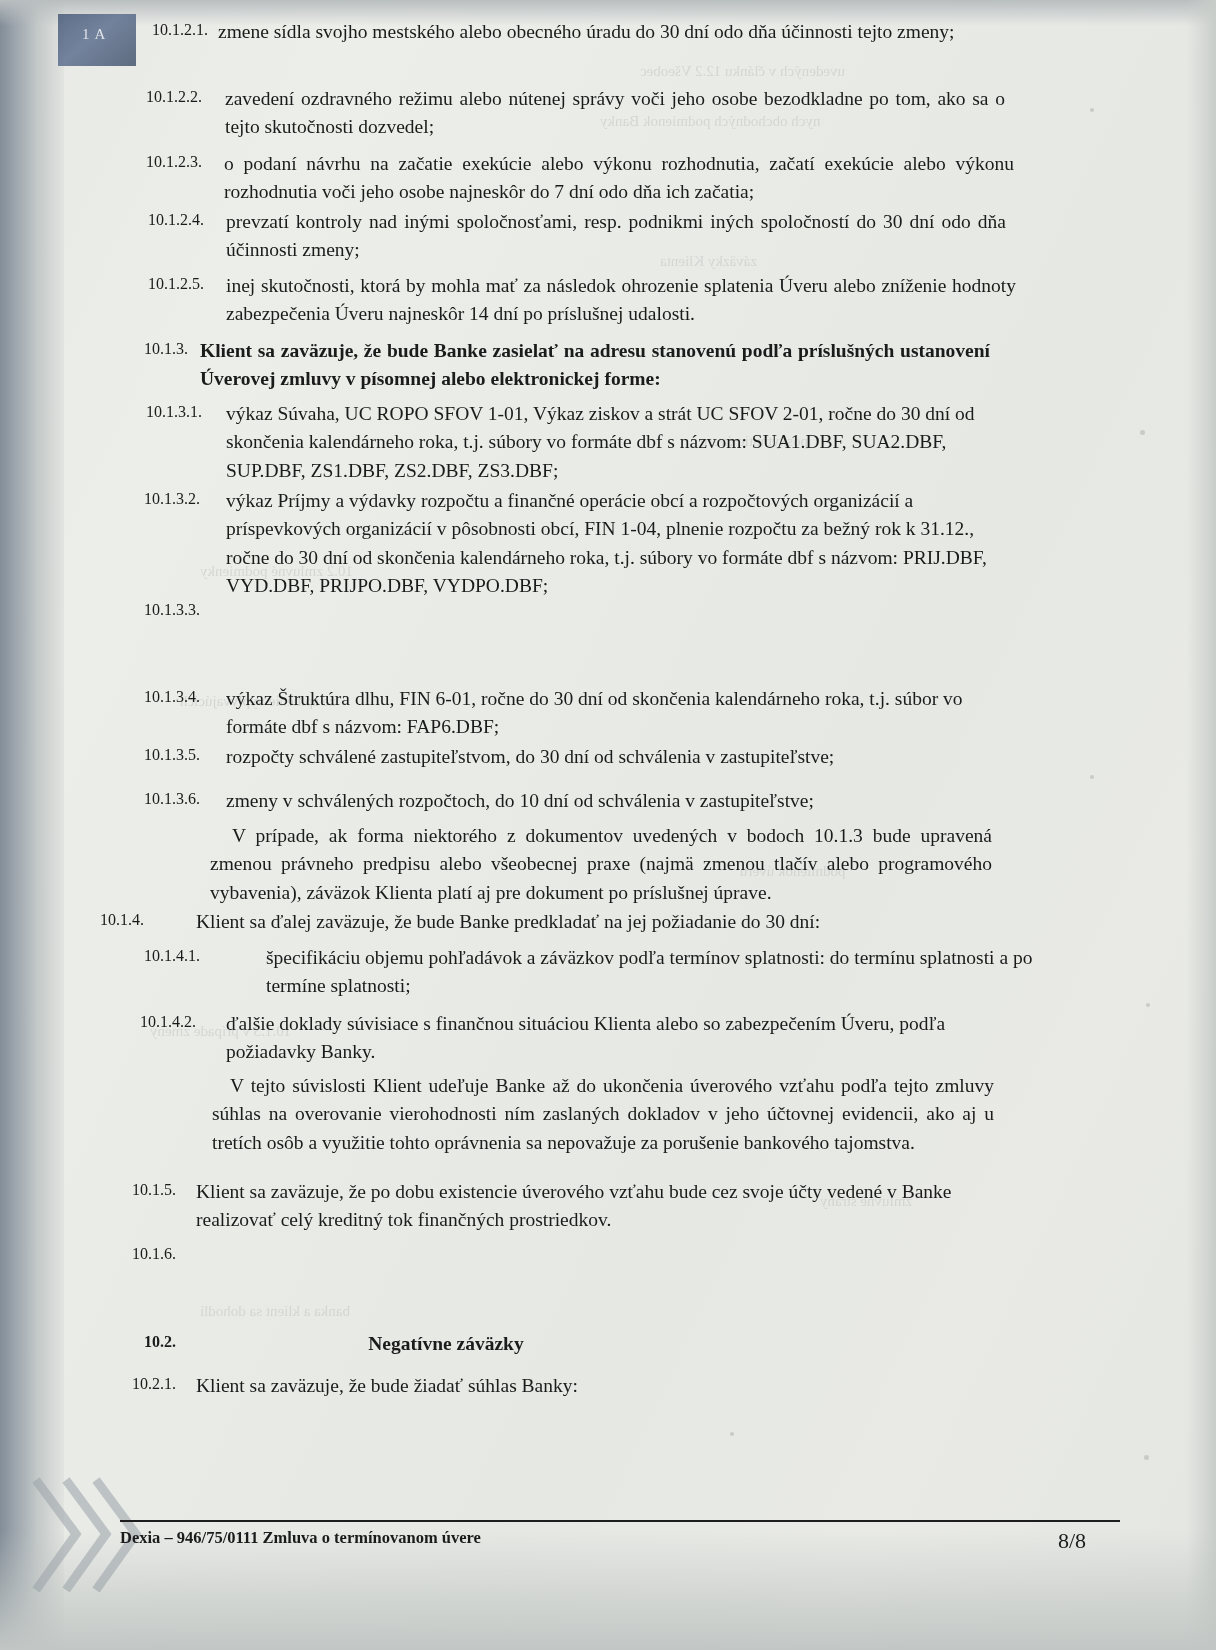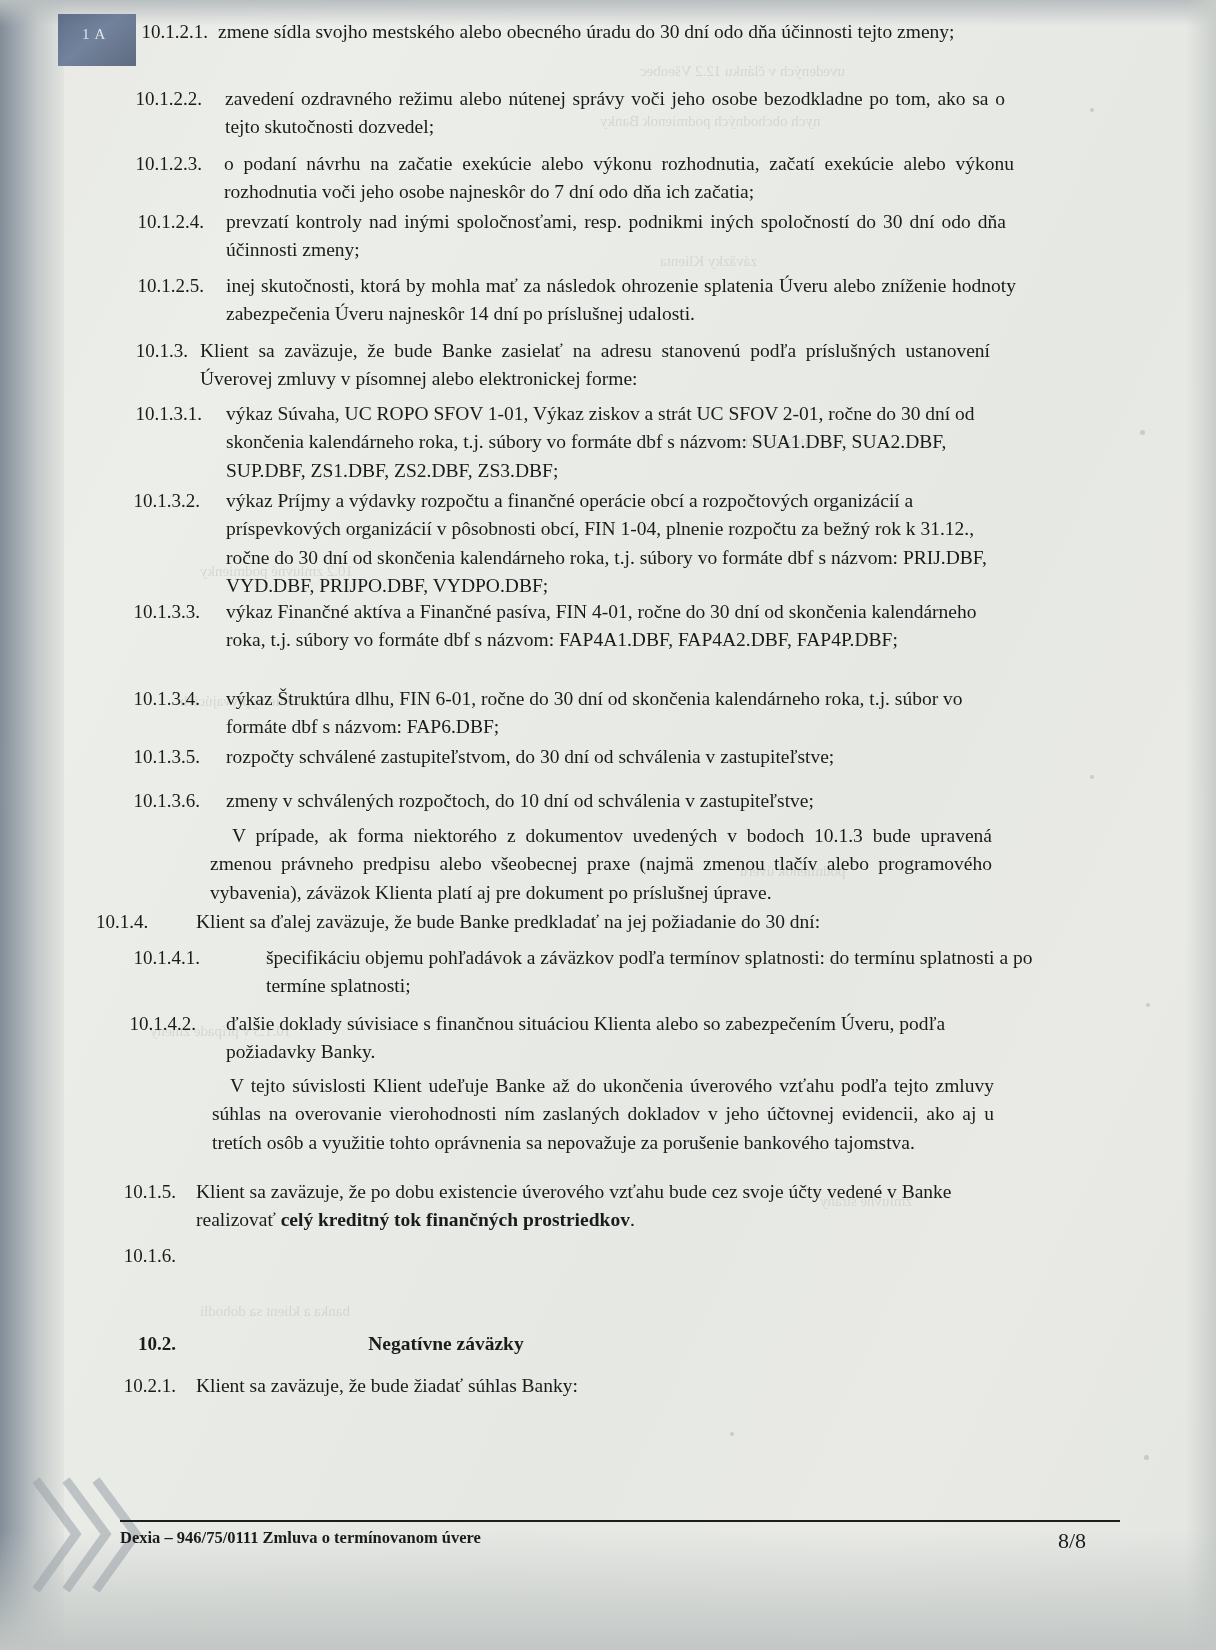--- a/index.html
+++ b/index.html
@@ -85,33 +85,33 @@
   .content {
     position: absolute;
     left: 0; top: 0;
     width: 1216px; height: 1650px;
   }
   .num {
     position: absolute;
     text-align: right;
     font-family: "Liberation Serif", serif;
     color: #1b1b1b;
-    font-size: 19px;
+    font-size: 16px;
     line-height: 1.45;
     white-space: nowrap;
   }
   .body-txt {
     position: absolute;
     font-family: "Liberation Serif", serif;
     color: #1b1b1b;
     font-size: 19.5px;
     line-height: 1.45;
     text-align: justify;
   }
-  b, .bold { font-weight: bold; }
+  b, .bold { font-weight: normal; }
 
   .footer-rule {
     position: absolute;
     left: 120px; top: 1520px;
     width: 1000px; height: 2px;
     background: #1d1d1d;
   }
   .footer-left {
     position: absolute;
     left: 120px; top: 1528px;
@@ -187,30 +187,29 @@
     <div class="num" style="left:92px; top:150px; width:110px;">10.1.2.3.</div>
     <div class="body-txt" style="left:224px; top:150px; width:790px;">o podaní návrhu na začatie exekúcie alebo výkonu rozhodnutia, začatí exekúcie alebo výkonu rozhodnutia voči jeho osobe najneskôr do 7 dní odo dňa ich začatia;</div>
 
     <div class="num" style="left:94px; top:208px; width:110px;">10.1.2.4.</div>
     <div class="body-txt" style="left:226px; top:208px; width:780px;">prevzatí kontroly nad inými spoločnosťami, resp. podnikmi iných spoločností do 30 dní odo dňa účinnosti zmeny;</div>
 
     <div class="num" style="left:94px; top:272px; width:110px;">10.1.2.5.</div>
     <div class="body-txt" style="left:226px; top:272px; width:790px;">inej skutočnosti, ktorá by mohla mať za následok ohrozenie splatenia Úveru alebo zníženie hodnoty zabezpečenia Úveru najneskôr 14 dní po príslušnej udalosti.</div>
 
     <div class="num" style="left:78px; top:337px; width:110px;">10.1.3.</div>
-    <div class="body-txt" style="left:200px; top:337px; width:790px;">Klient sa zaväzuje, že bude Banke zasielať na adresu stanovenú podľa príslušných ustanovení Úverovej zmluvy  v písomnej alebo elektronickej forme:</div>
+    <div class="body-txt" style="left:200px; top:337px; width:790px;font-weight:bold;">Klient sa zaväzuje, že bude Banke zasielať na adresu stanovenú podľa príslušných ustanovení Úverovej zmluvy  v písomnej alebo elektronickej forme:</div>
 
     <div class="num" style="left:90px; top:400px; width:112px;">10.1.3.1.</div>
     <div class="body-txt" style="left:226px; top:400px; width:780px; text-align:left;">výkaz Súvaha,  UC ROPO SFOV 1-01, Výkaz ziskov a strát UC SFOV 2-01, ročne do 30 dní od skončenia kalendárneho roka, t.j. súbory vo formáte dbf s názvom: SUA1.DBF, SUA2.DBF, SUP.DBF, ZS1.DBF, ZS2.DBF, ZS3.DBF;</div>
 
     <div class="num" style="left:88px; top:487px; width:112px;">10.1.3.2.</div>
     <div class="body-txt" style="left:226px; top:487px; width:780px; text-align:left;">výkaz Príjmy a výdavky  rozpočtu a finančné operácie obcí a rozpočtových organizácií a príspevkových organizácií v pôsobnosti obcí, FIN 1-04, plnenie rozpočtu za bežný rok k 31.12., ročne do 30 dní od skončenia kalendárneho roka, t.j. súbory vo formáte dbf s názvom: PRIJ.DBF, VYD.DBF,  PRIJPO.DBF, VYDPO.DBF;</div>
 
     <div class="num" style="left:88px; top:598px; width:112px;">10.1.3.3.</div>
-    <div class="body-txt" style="left:226px; top:598px; width:780px; text-align:left;">výkaz Finančné aktíva a Finančné pasíva, FIN 4-01,  ročne do 30 dní od skončenia kalendárneho roka, t.j. súbory vo formáte dbf s názvom: FAP4A1.DBF, FAP4A2.DBF, FAP4P.DBF;</div>
 
     <div class="num" style="left:88px; top:685px; width:112px;">10.1.3.4.</div>
     <div class="body-txt" style="left:226px; top:685px; width:780px; text-align:left;">výkaz Štruktúra dlhu, FIN 6-01, ročne do 30 dní od skončenia kalendárneho roka, t.j. súbor vo formáte dbf s názvom: FAP6.DBF;</div>
 
     <div class="num" style="left:88px; top:743px; width:112px;">10.1.3.5.</div>
     <div class="body-txt" style="left:226px; top:743px; width:780px; text-align:left;">rozpočty schválené zastupiteľstvom, do 30 dní od schválenia v zastupiteľstve;</div>
 
     <div class="num" style="left:88px; top:787px; width:112px;">10.1.3.6.</div>
     <div class="body-txt" style="left:226px; top:787px; width:780px; text-align:left;">zmeny v schválených rozpočtoch, do 10 dní od schválenia v zastupiteľstve;</div>
 

